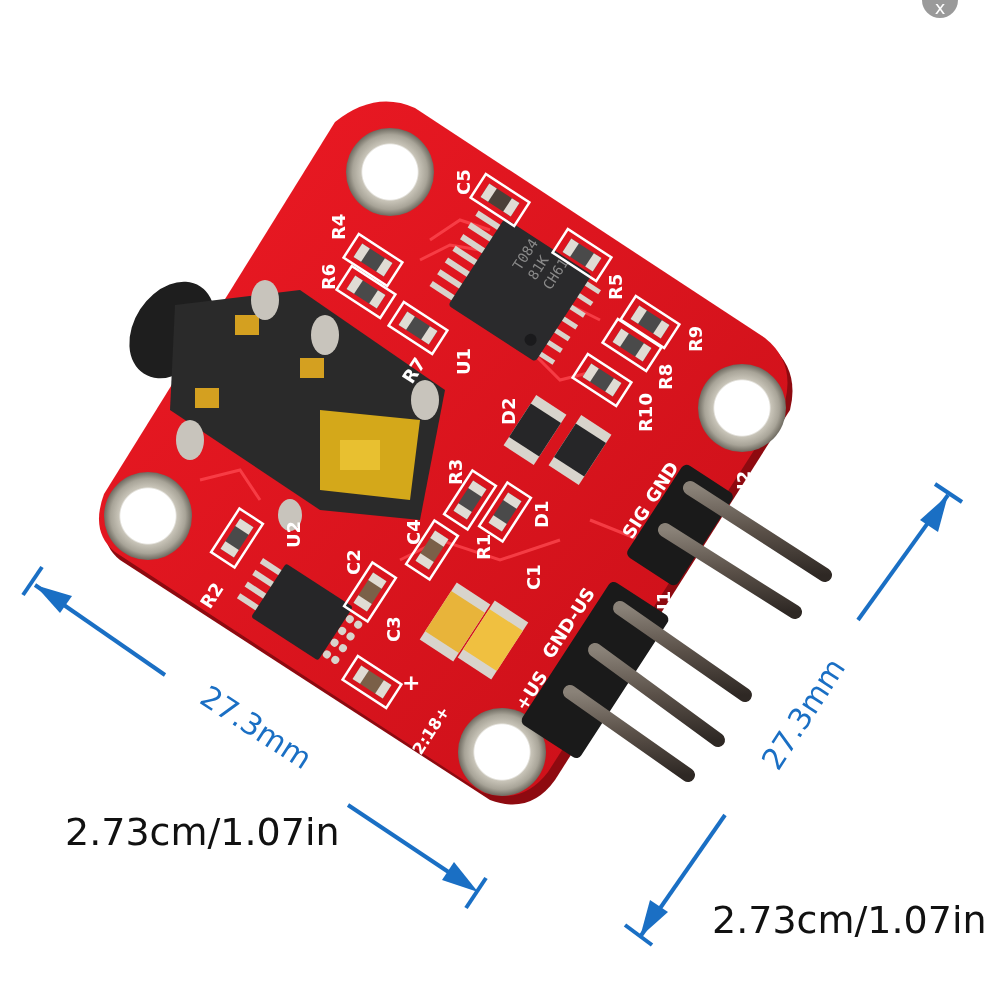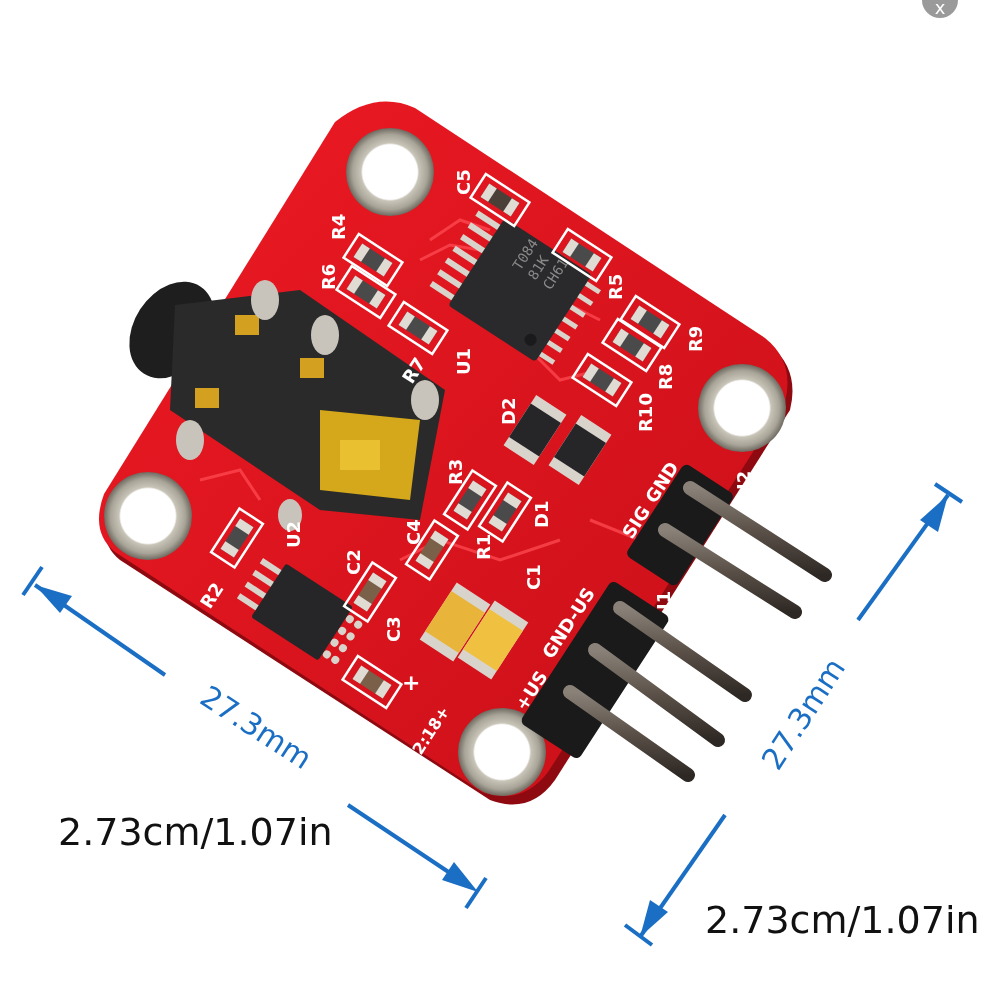--- a/index.html
+++ b/index.html
@@ -1,20 +1,20 @@
 <!DOCTYPE html>
 <html><head>
 <meta charset="utf-8">
 <style>
   html, body { margin: 0; padding: 0; background: #ffffff; }
   body { width: 1000px; height: 1000px; position: relative; overflow: hidden; font-family: "DejaVu Sans", sans-serif; }
   #scene { position: absolute; left: 0; top: 0; width: 1000px; height: 1000px; }
   .silk { fill: #ffffff; font-family: "DejaVu Sans", sans-serif; font-weight: bold; }
   .dim-label { fill: #1a6fc4; font-family: "DejaVu Sans", sans-serif; font-size: 30px; }
-  .size-caption { position: absolute; font-family: "DejaVu Sans", sans-serif; font-size: 38px; color: #111111; white-space: nowrap; }
+  .size-caption { position: absolute; font-family: "DejaVu Sans", sans-serif; font-size: 38px; color: #111111; white-space: nowrap; margin-left: 7px; }
   .close-badge { position: absolute; left: 922px; top: -18px; width: 36px; height: 36px; border-radius: 50%; background: #9a9a9a; color: #ffffff; font-size: 18px; text-align: center; line-height: 52px; }
 </style>
 </head>
 <body>
 
 <svg id="scene" viewBox="0 0 1000 1000" xmlns="http://www.w3.org/2000/svg">
   <defs>
     <linearGradient id="pcbGrad" x1="0" y1="0" x2="1" y2="1">
       <stop offset="0" stop-color="#ee1a24"></stop>
       <stop offset="1" stop-color="#c80f18"></stop>

